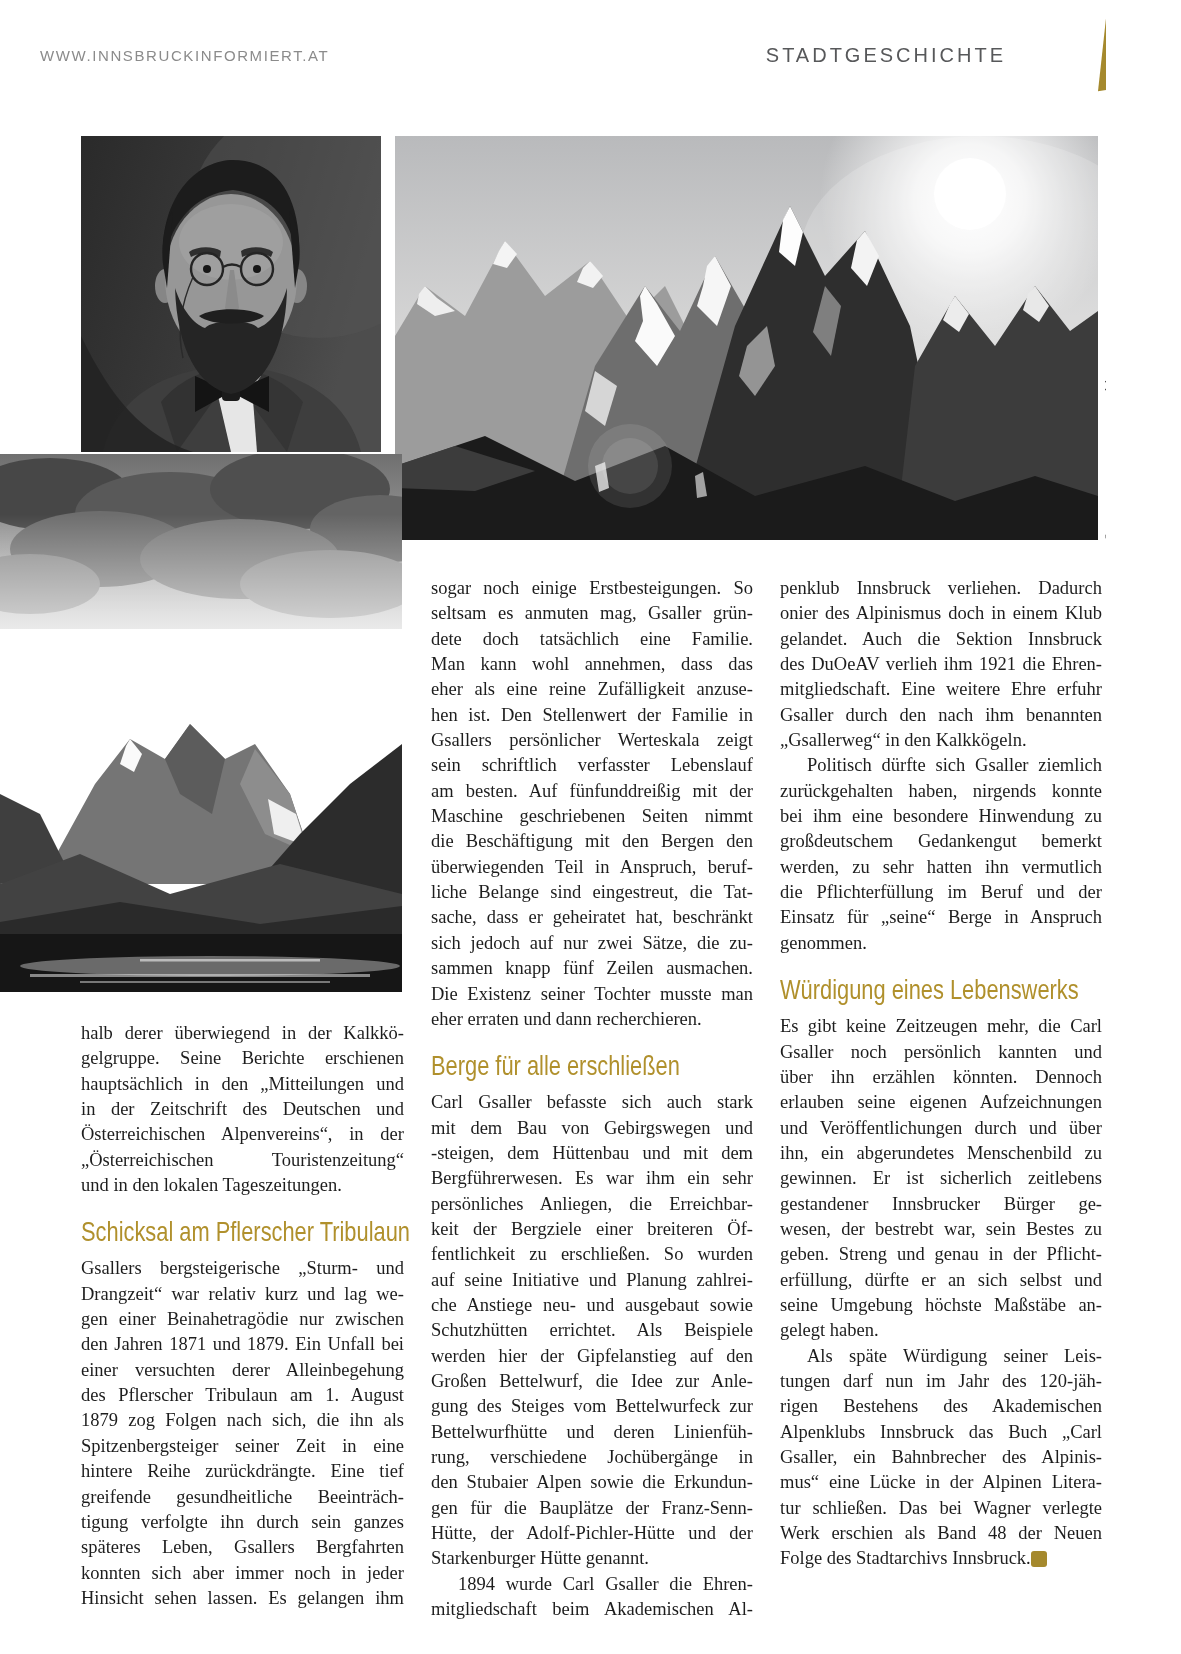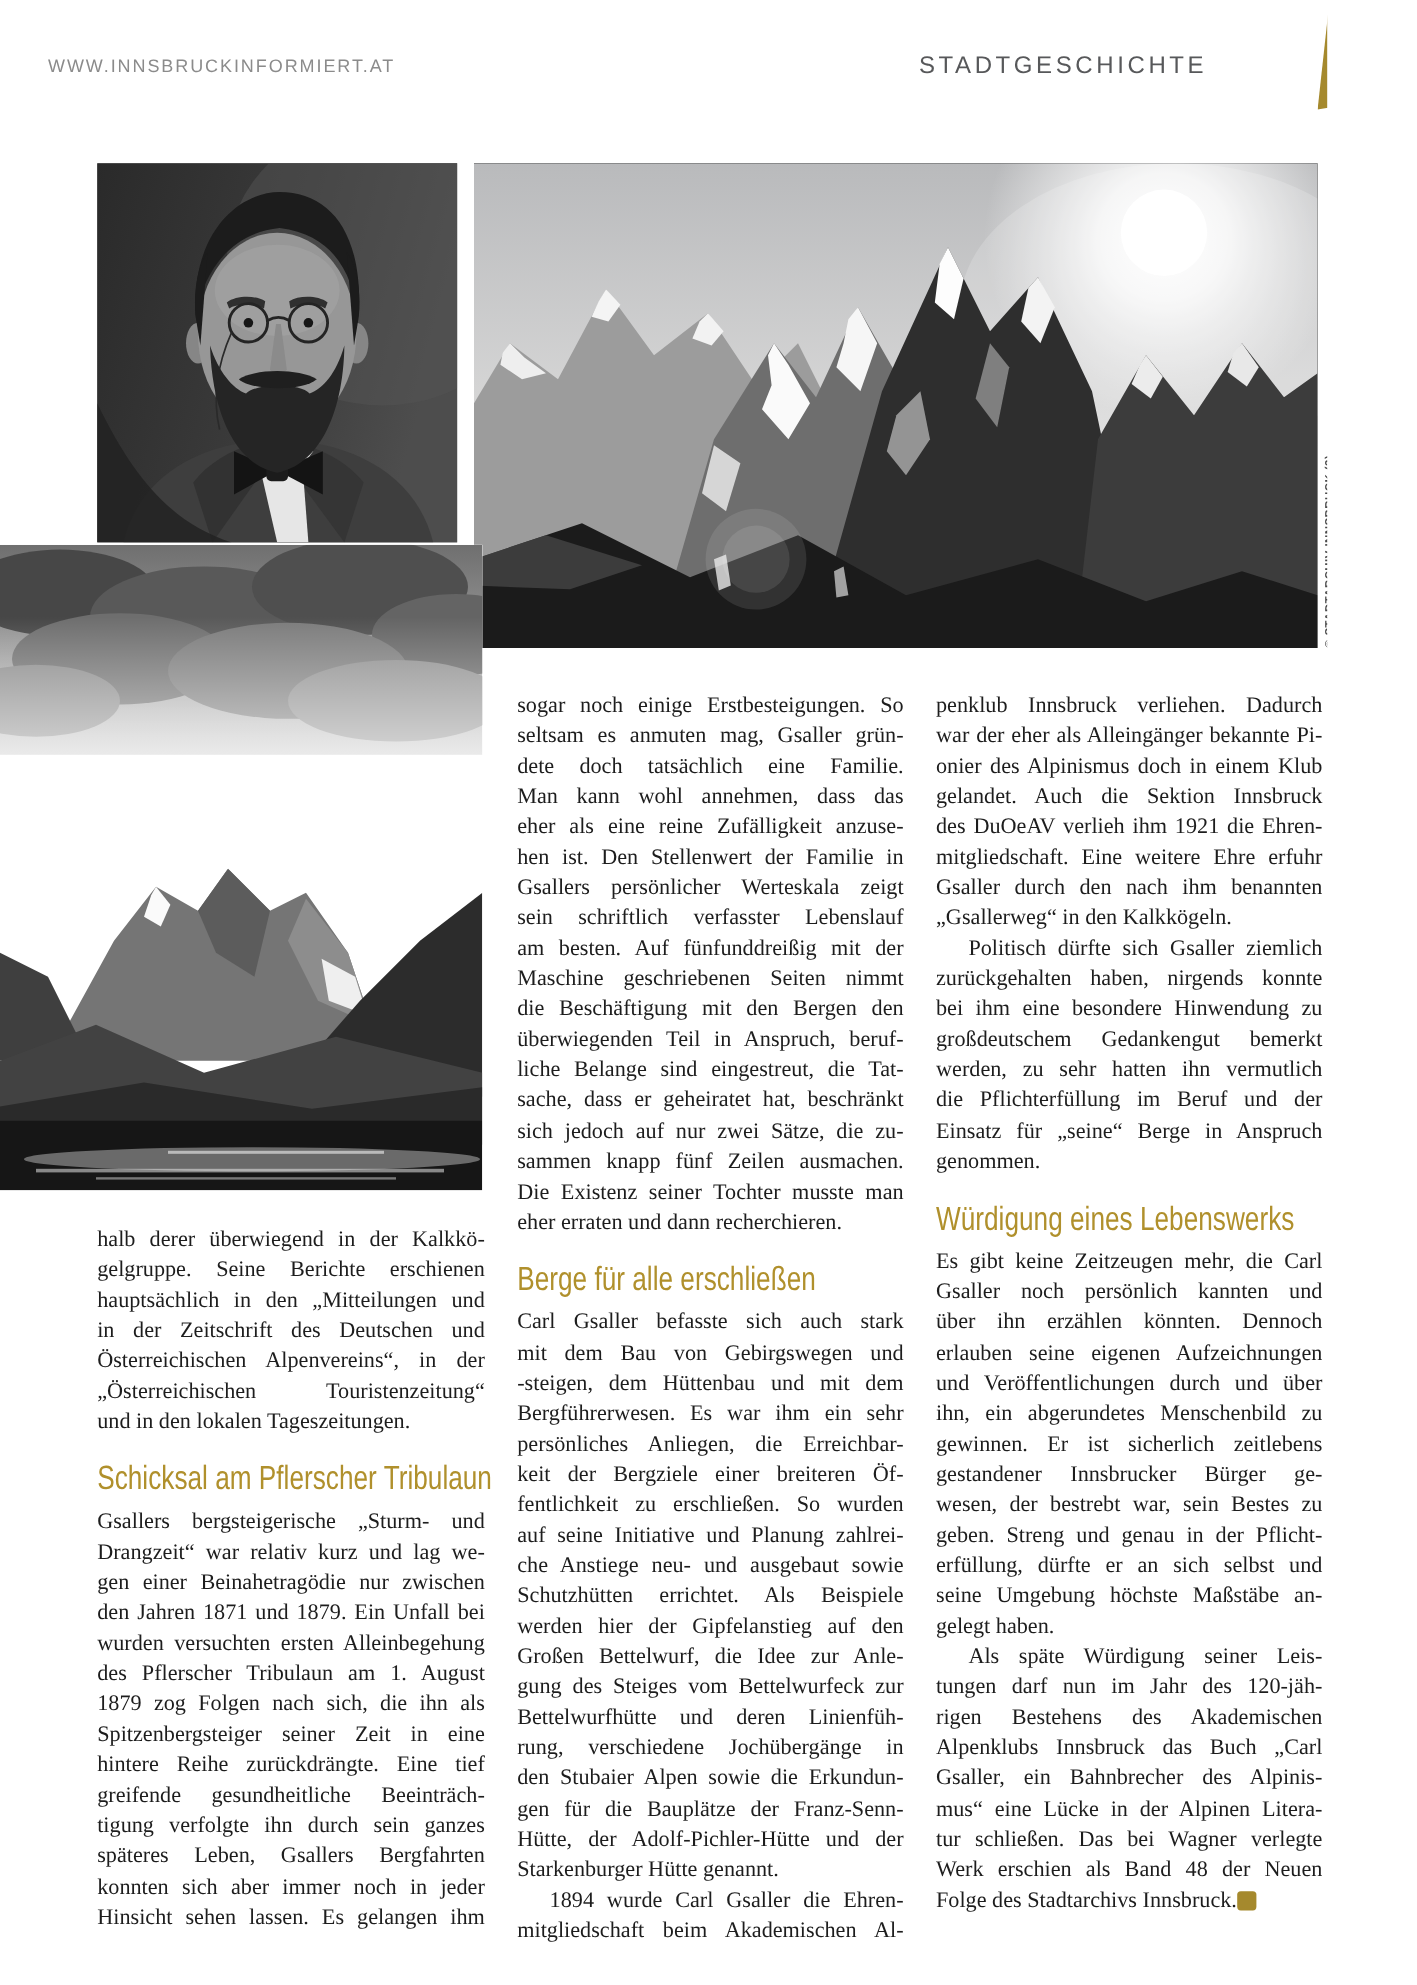--- a/index.html
+++ b/index.html
@@ -193,21 +193,21 @@
         <div class="line">Österreichischen Alpenvereins“, in der</div>
         <div class="line">„Österreichischen Touristenzeitung“</div>
         <div class="line endalign">und in den lokalen Tageszeitungen.</div>
       </div>
       <div class="h2"><span class="h2t">Schicksal am Pflerscher Tribulaun</span></div>
       <div class="para">
         <div class="line">Gsallers bergsteigerische „Sturm- und</div>
         <div class="line">Drangzeit“ war relativ kurz und lag we-</div>
         <div class="line">gen einer Beinahetragödie nur zwischen</div>
         <div class="line">den Jahren 1871 und 1879. Ein Unfall bei</div>
-        <div class="line">wurden versuchten ersten Alleinbegehung</div>
+        <div class="line">einer versuchten derer Alleinbegehung</div>
         <div class="line">des Pflerscher Tribulaun am 1. August</div>
         <div class="line">1879 zog Folgen nach sich, die ihn als</div>
         <div class="line">Spitzenbergsteiger seiner Zeit in eine</div>
         <div class="line">hintere Reihe zurückdrängte. Eine tief</div>
         <div class="line">greifende gesundheitliche Beeinträch-</div>
         <div class="line">tigung verfolgte ihn durch sein ganzes</div>
         <div class="line">späteres Leben, Gsallers Bergfahrten</div>
         <div class="line">konnten sich aber immer noch in jeder</div>
         <div class="line">Hinsicht sehen lassen. Es gelangen ihm</div>
       </div>
@@ -256,21 +256,20 @@
         <div class="line endalign">Starkenburger Hütte genannt.</div>
       </div>
       <div class="para indent">
         <div class="line">1894 wurde Carl Gsaller die Ehren-</div>
         <div class="line">mitgliedschaft beim Akademischen Al-</div>
       </div>
     </div>
   <div class="col col3">
       <div class="para">
         <div class="line">penklub Innsbruck verliehen. Dadurch</div>
-        <div class="line">war der eher als Alleingänger bekannte Pi-</div>
         <div class="line">onier des Alpinismus doch in einem Klub</div>
         <div class="line">gelandet. Auch die Sektion Innsbruck</div>
         <div class="line">des DuOeAV verlieh ihm 1921 die Ehren-</div>
         <div class="line">mitgliedschaft. Eine weitere Ehre erfuhr</div>
         <div class="line">Gsaller durch den nach ihm benannten</div>
         <div class="line endalign">„Gsallerweg“ in den Kalkkögeln.</div>
       </div>
       <div class="para indent">
         <div class="line">Politisch dürfte sich Gsaller ziemlich</div>
         <div class="line">zurückgehalten haben, nirgends konnte</div>

